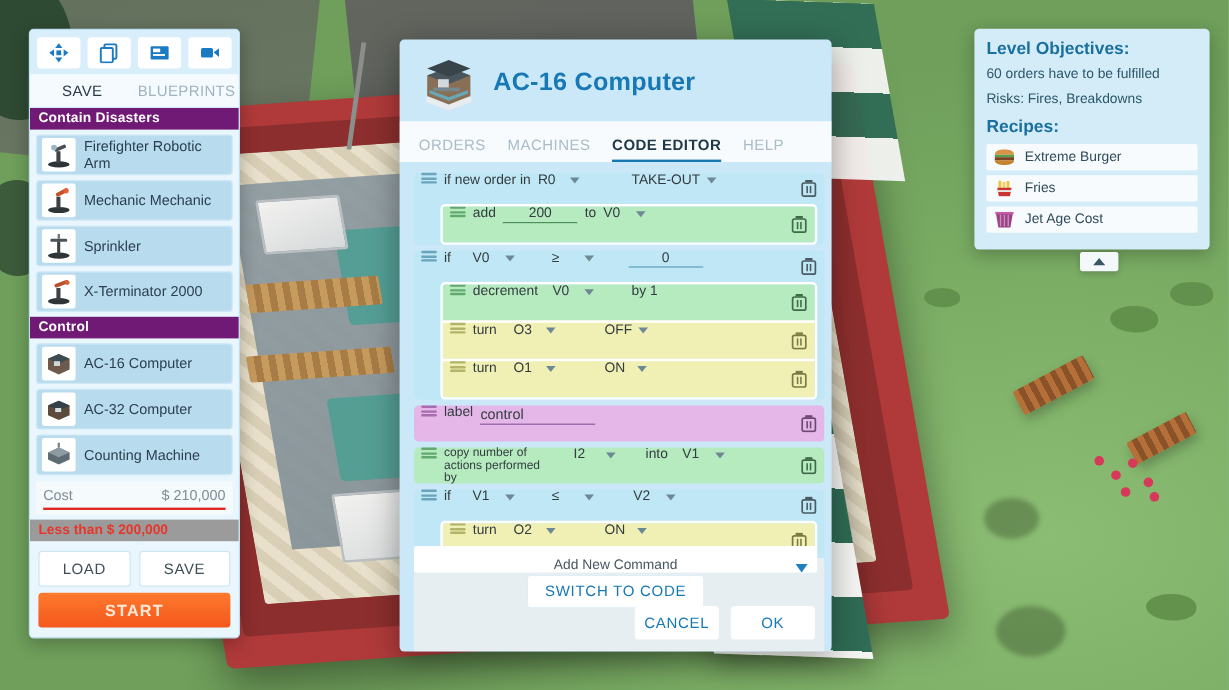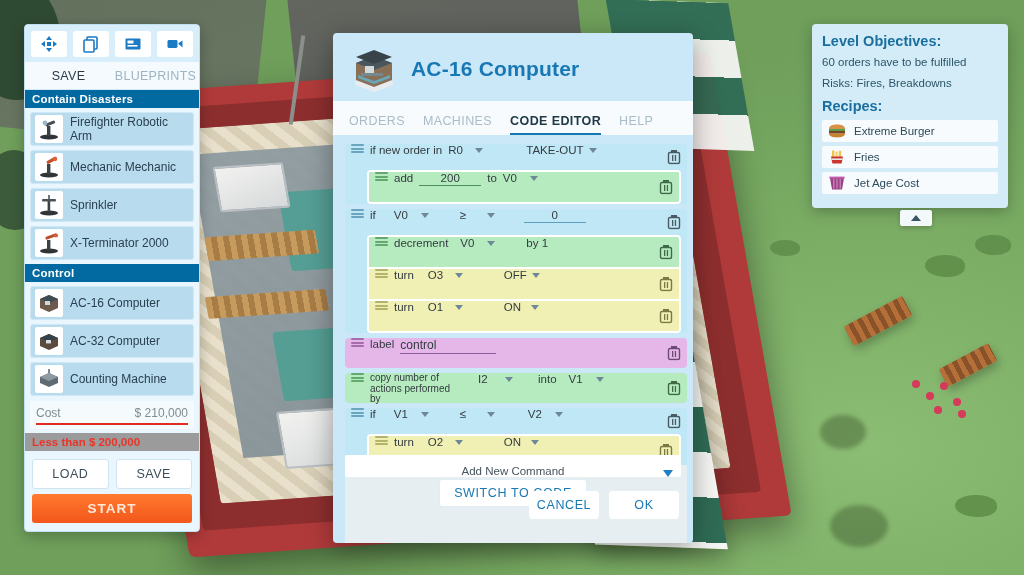--- a/index.html
+++ b/index.html
@@ -165,21 +165,21 @@
     flex: 1;
     text-align: center;
     font-size: 12.5px;
     letter-spacing: .3px;
     padding: 7px 0 6px 0;
     color: #9fb4c0;
     cursor: pointer;
   }
   .tab-lr.active { color: #2b3b46; }
   .cat-hdr {
-    background: #0369a1;
+    background: #701a75;
     color: #ffffff;
     font-size: 11.5px;
     font-weight: bold;
     padding: 3px 7px;
     letter-spacing: .2px;
   }
   .part-row {
     display: flex;
     align-items: center;
     gap: 7px;
@@ -401,21 +401,21 @@
     background: #ffffff;
     border: 1px solid #e0edf5;
     border-radius: 3px;
     color: #1878b4;
     font-size: 12.5px;
     letter-spacing: .6px;
     padding: 6px 14px;
     cursor: pointer;
   }
   .dlg-foot {
-    position: absolute; right: 14px; bottom: 24px;
+    position: absolute; right: 14px; bottom: 10px;
     display: flex; gap: 10px;
   }
   .foot-btn {
     background: #ffffff;
     border-radius: 3px;
     color: #1878b4;
     font-size: 12.5px;
     letter-spacing: .6px;
     padding: 7px 0;
     width: 70px;

